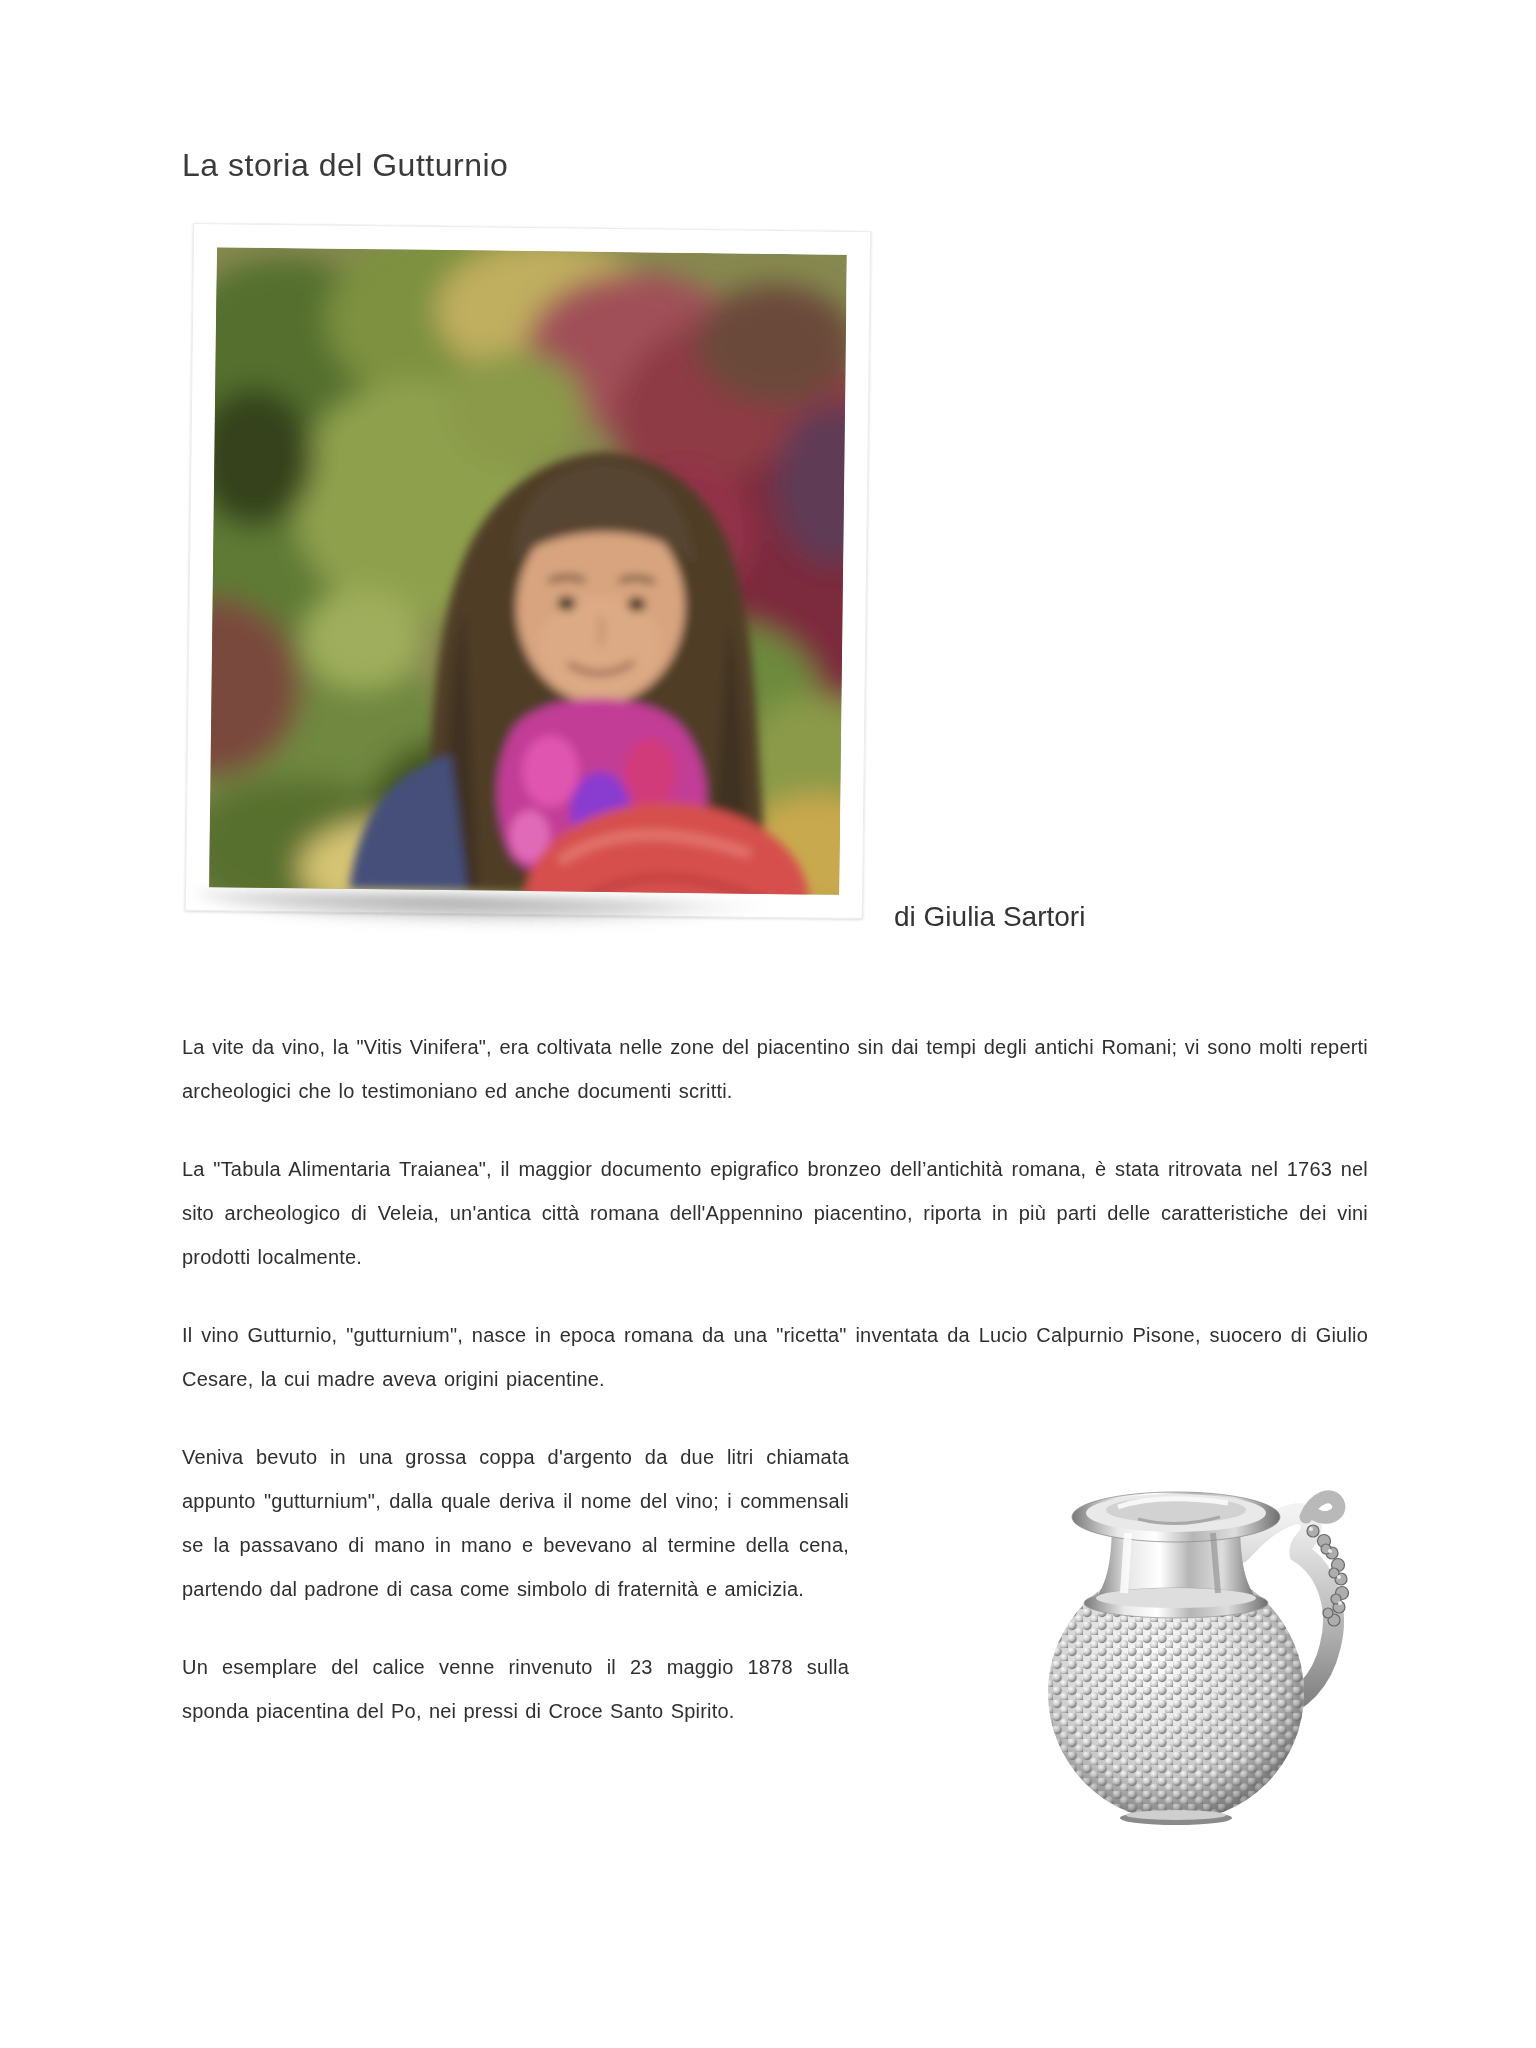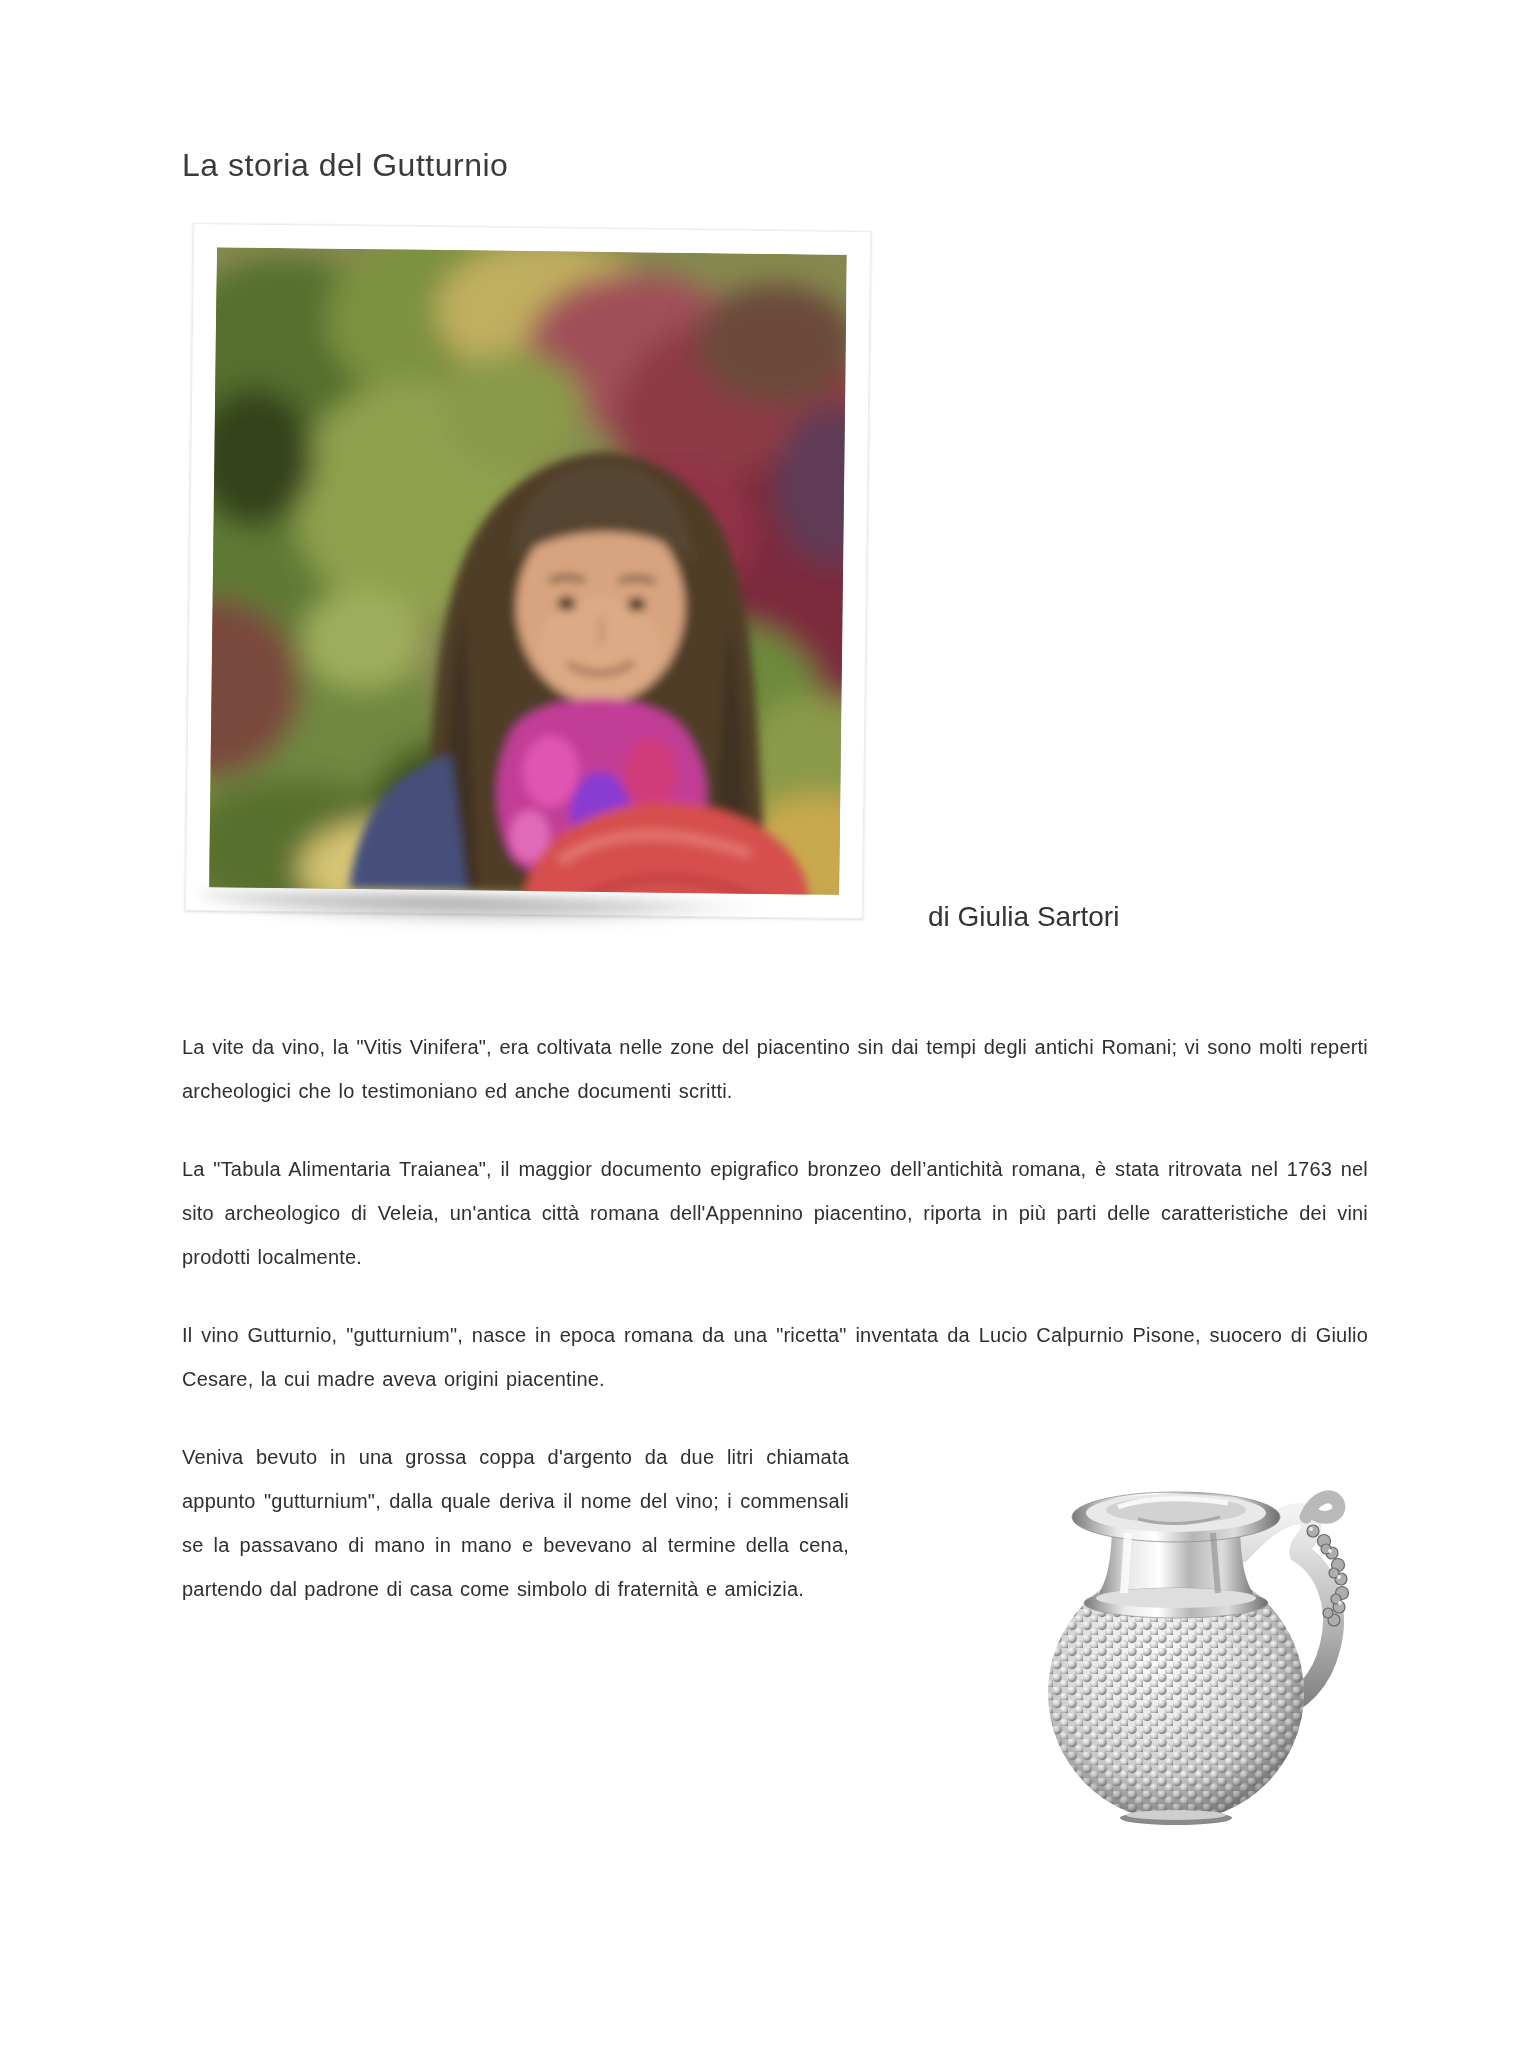--- a/index.html
+++ b/index.html
@@ -62,21 +62,21 @@
     filter: blur(6px);
     transform: rotate(0.5deg);
   }
   .photo-inner {
     display: block;
     width: 630px;
     height: 640px;
   }
   .byline {
     position: absolute;
-    left: 746px;
+    left: 712px;
     bottom: -18px;
     white-space: nowrap;
     font-size: 28px;
     color: #333333;
   }
   .body-text p {
     font-size: 20px;
     line-height: 44px;
     letter-spacing: 0.2px;
     word-spacing: 1.5px;
@@ -285,17 +285,18 @@
           <ellipse cx="168" cy="60" rx="90" ry="19" fill="#e9e9e9"></ellipse>
           <ellipse cx="168" cy="57" rx="70" ry="13" fill="#d2d2d2"></ellipse>
           <path d="M110,54 Q150,40 220,50" stroke="#f7f7f7" stroke-width="5" fill="none"></path>
           <path d="M130,66 Q170,76 212,64" stroke="#a8a8a8" stroke-width="3" fill="none"></path>
 
           <path d="M120,80 L116,140" stroke="#ffffff" stroke-width="8" opacity="0.8"></path>
           <path d="M205,80 L210,140" stroke="#8d8d8d" stroke-width="6" opacity="0.6"></path>
         </svg>
       </div>
       <p>Veniva bevuto in una grossa coppa d'argento da due litri chiamata appunto "gutturnium", dalla quale deriva il nome del vino; i commensali se la passavano di mano in mano e bevevano al termine della cena, partendo dal padrone di casa come simbolo di fraternità e amicizia.</p>
+      <p>Un esemplare del calice venne rinvenuto il 23 maggio 1878 sulla sponda piacentina del Po, nei pressi di Croce Santo Spirito.</p>
     </div>
 
   </div>
 
 </div>
 
 </body></html>

